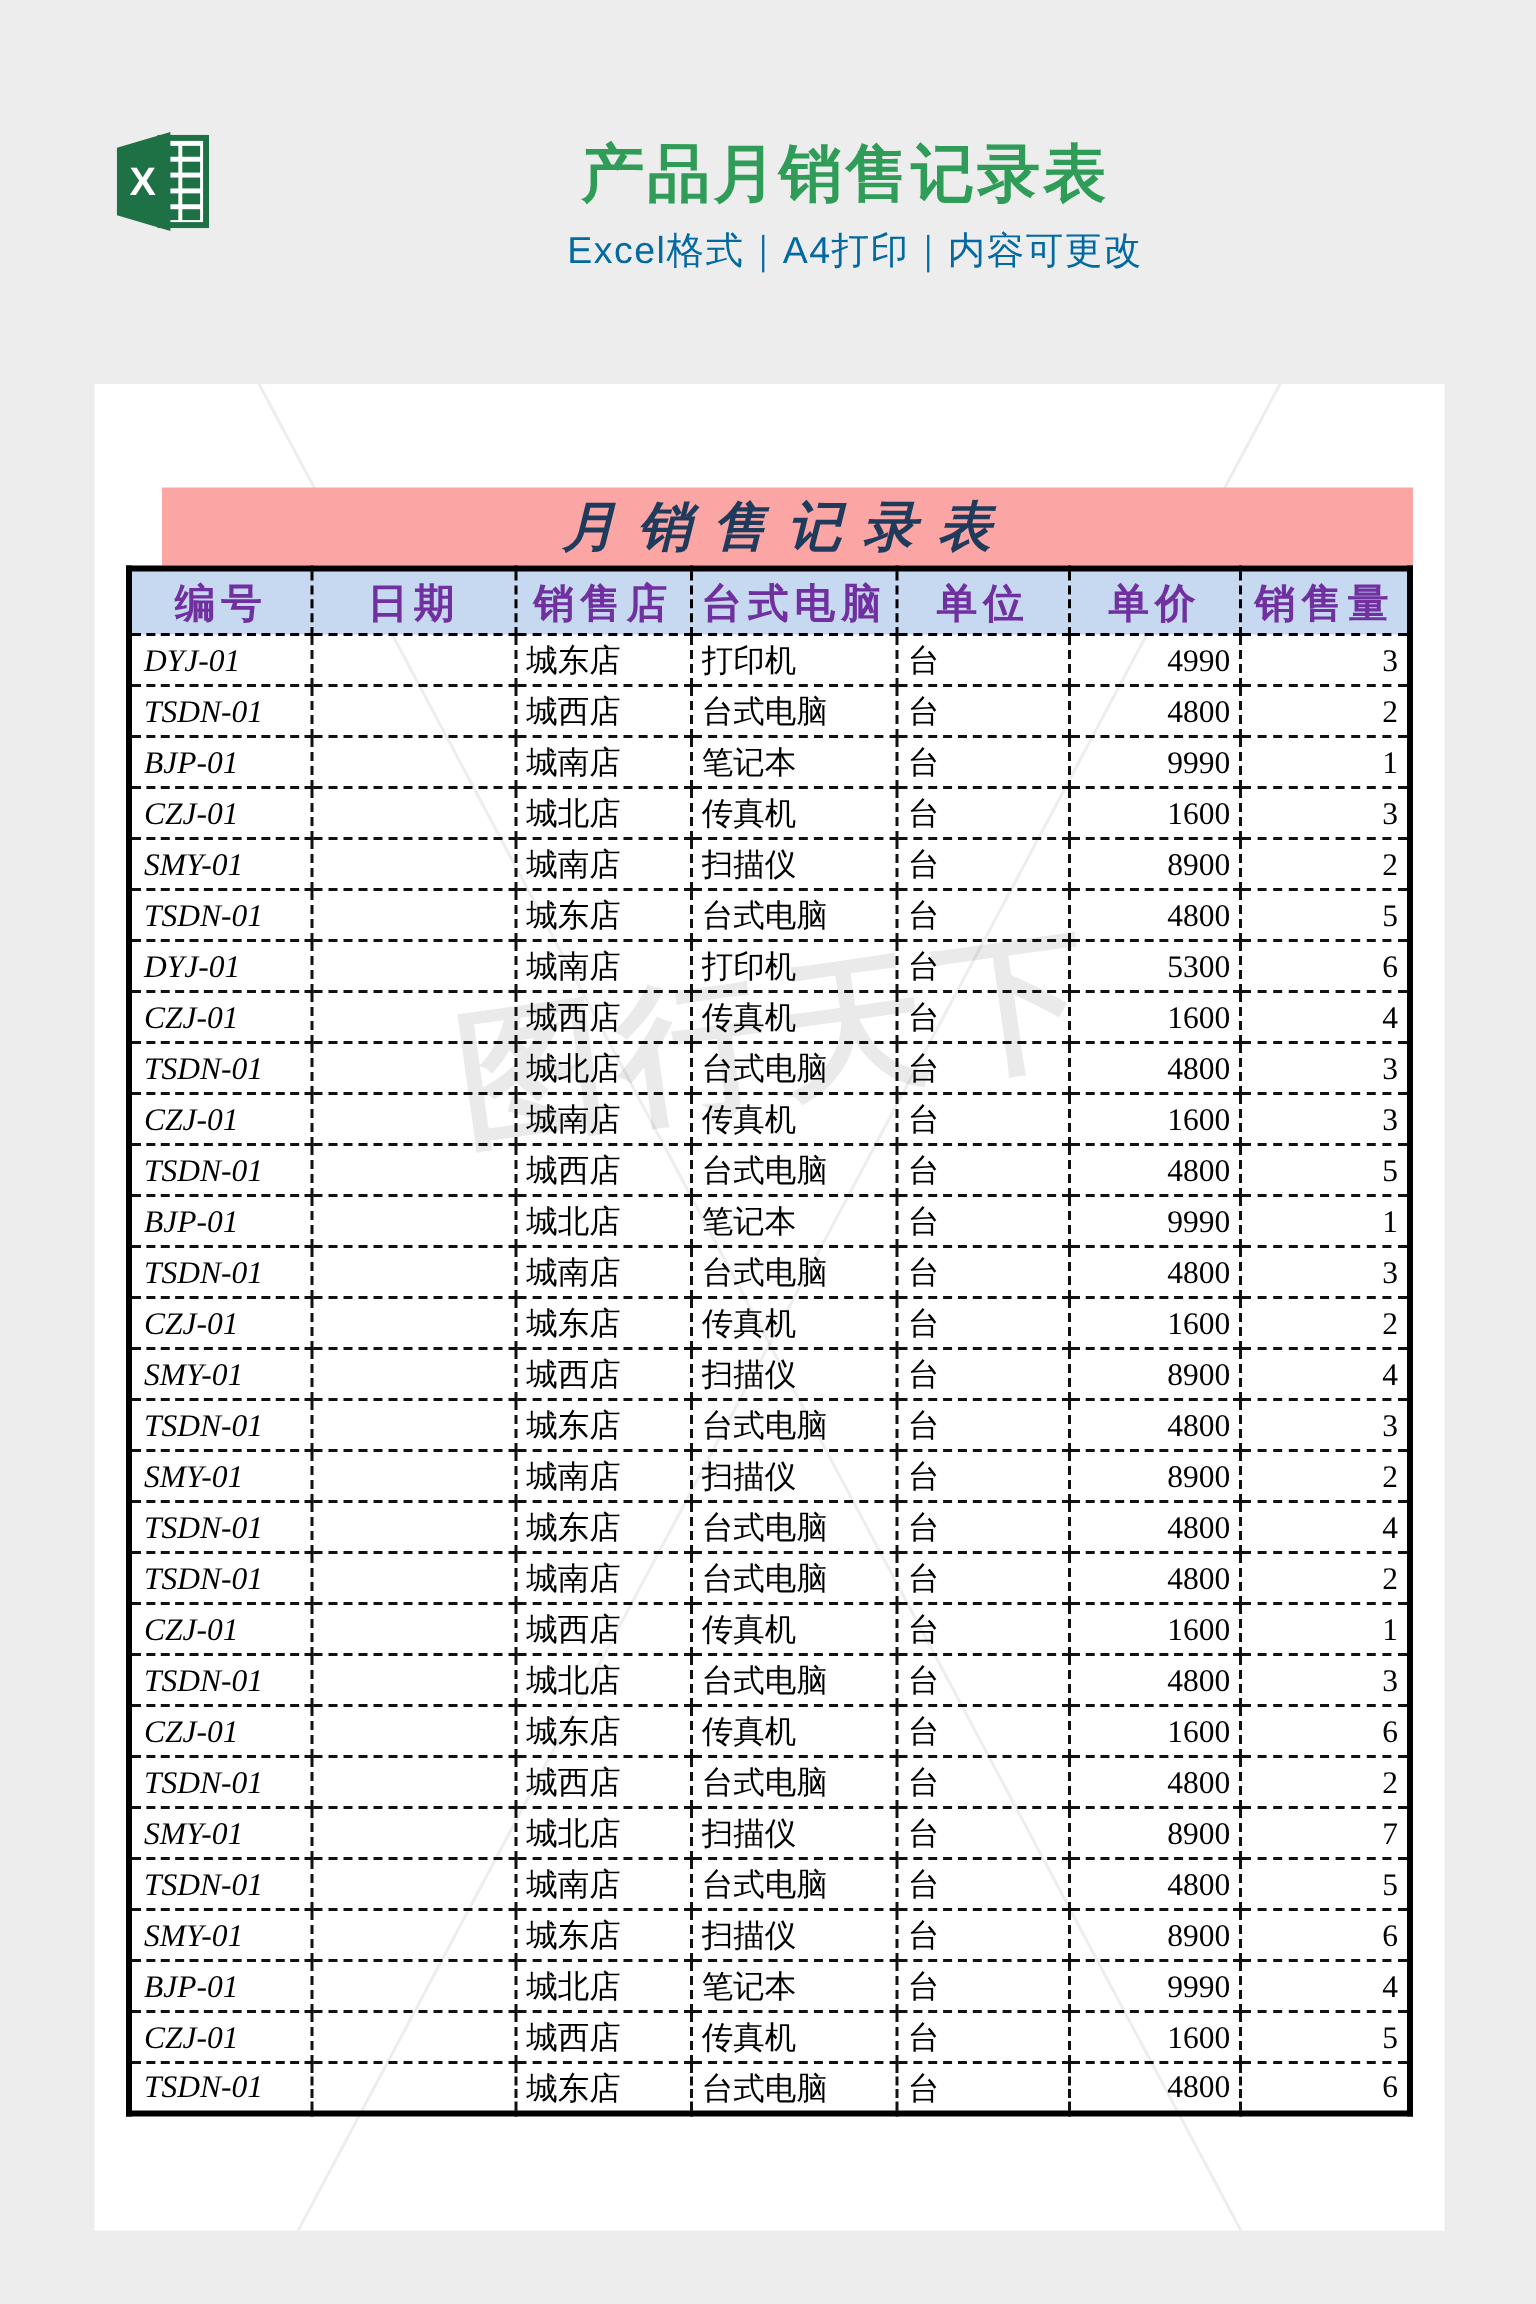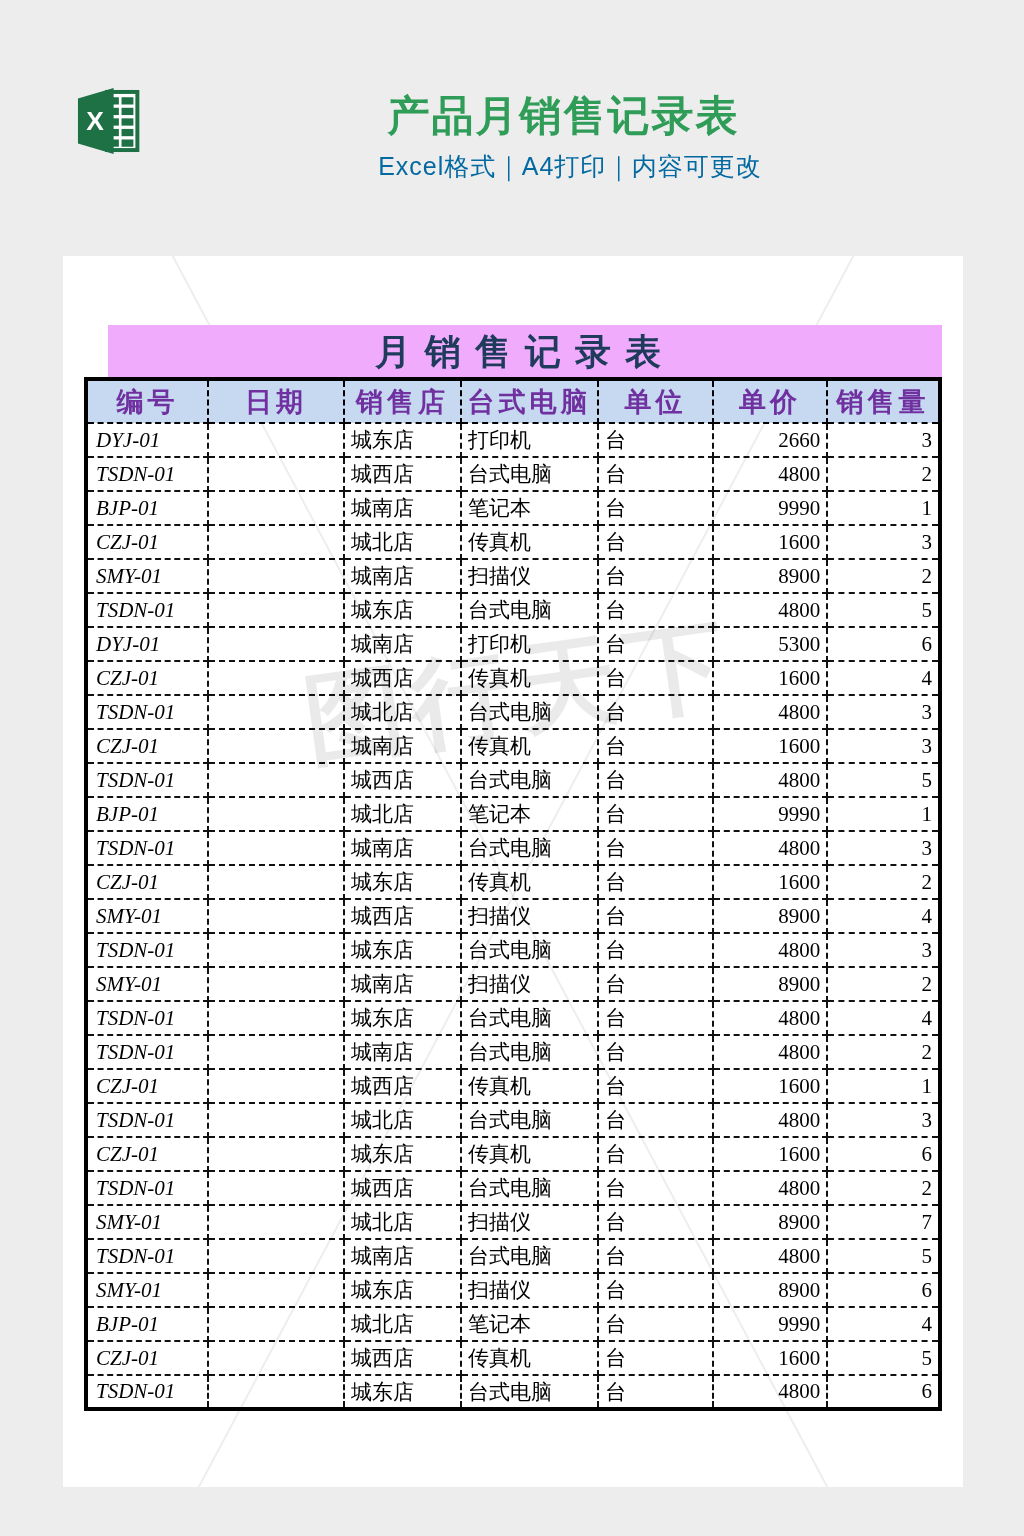--- a/index.html
+++ b/index.html
@@ -25,24 +25,24 @@
   }
   
   .card {
     position:absolute; left:63px; top:256px;
     width:900px; height:1231px;
     background:#ffffff; overflow:hidden;
   }
   .sheet-inner { position:relative; z-index:1; margin:69px 21px 0 21px; }
   .sheet-title {
     height:52px; line-height:52px;
-    background:#f0abfc;
+    background:#fca5a5;
     text-align:center;
     font-family:"DejaVu Serif", serif;
-    font-weight:bold; 
+    font-weight:bold; font-style:italic;
     font-size:36px; color:#1f3b5c;
     letter-spacing:14px;
     margin-left:24px;
   }
   
   table.sales {
     width:100%; border-collapse:collapse; table-layout:fixed;
     border:4px solid #000;
   }
   table.sales th {
@@ -133,21 +133,21 @@
             <th>销售量</th>
           </tr>
       </thead>
       <tbody>
           <tr>
             <td class="c0">DYJ-01</td>
             <td class="c1"></td>
             <td class="c2">城东店</td>
             <td class="c3">打印机</td>
             <td class="c4">台</td>
-            <td class="c5">2660</td>
+            <td class="c5">4990</td>
             <td class="c6">3</td>
           </tr>
           <tr>
             <td class="c0">TSDN-01</td>
             <td class="c1"></td>
             <td class="c2">城西店</td>
             <td class="c3">台式电脑</td>
             <td class="c4">台</td>
             <td class="c5">4800</td>
             <td class="c6">2</td>

